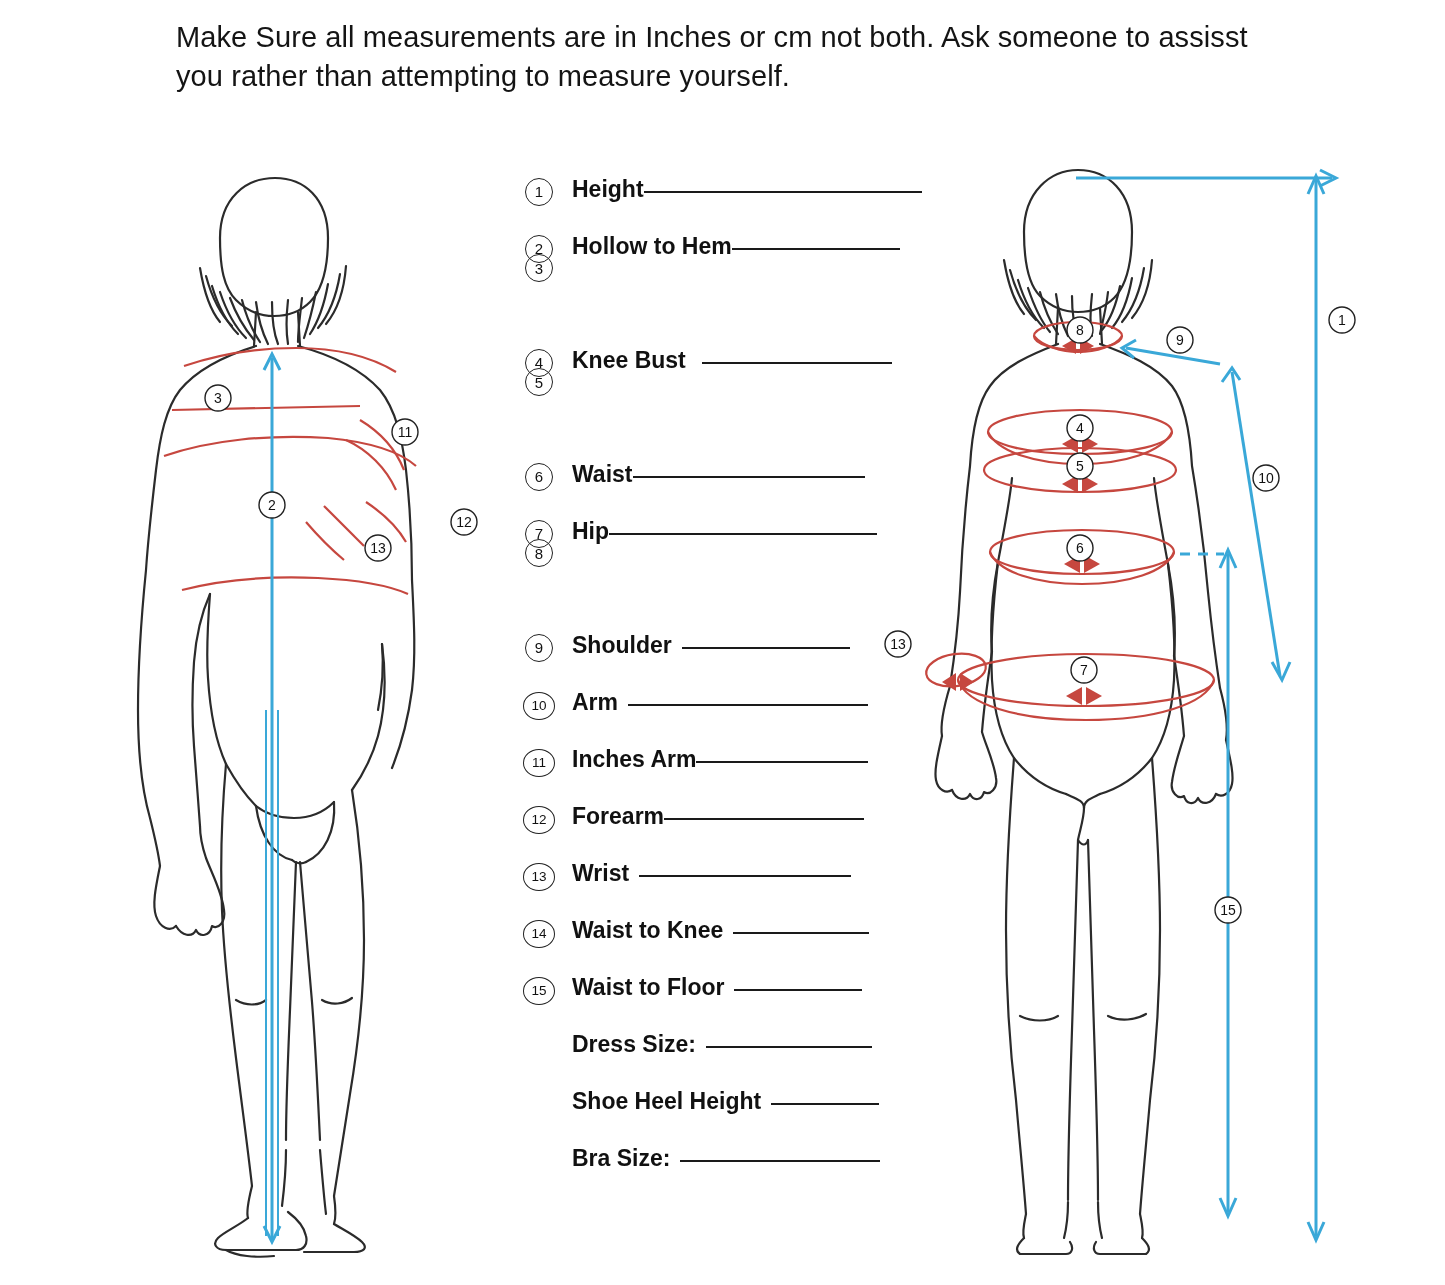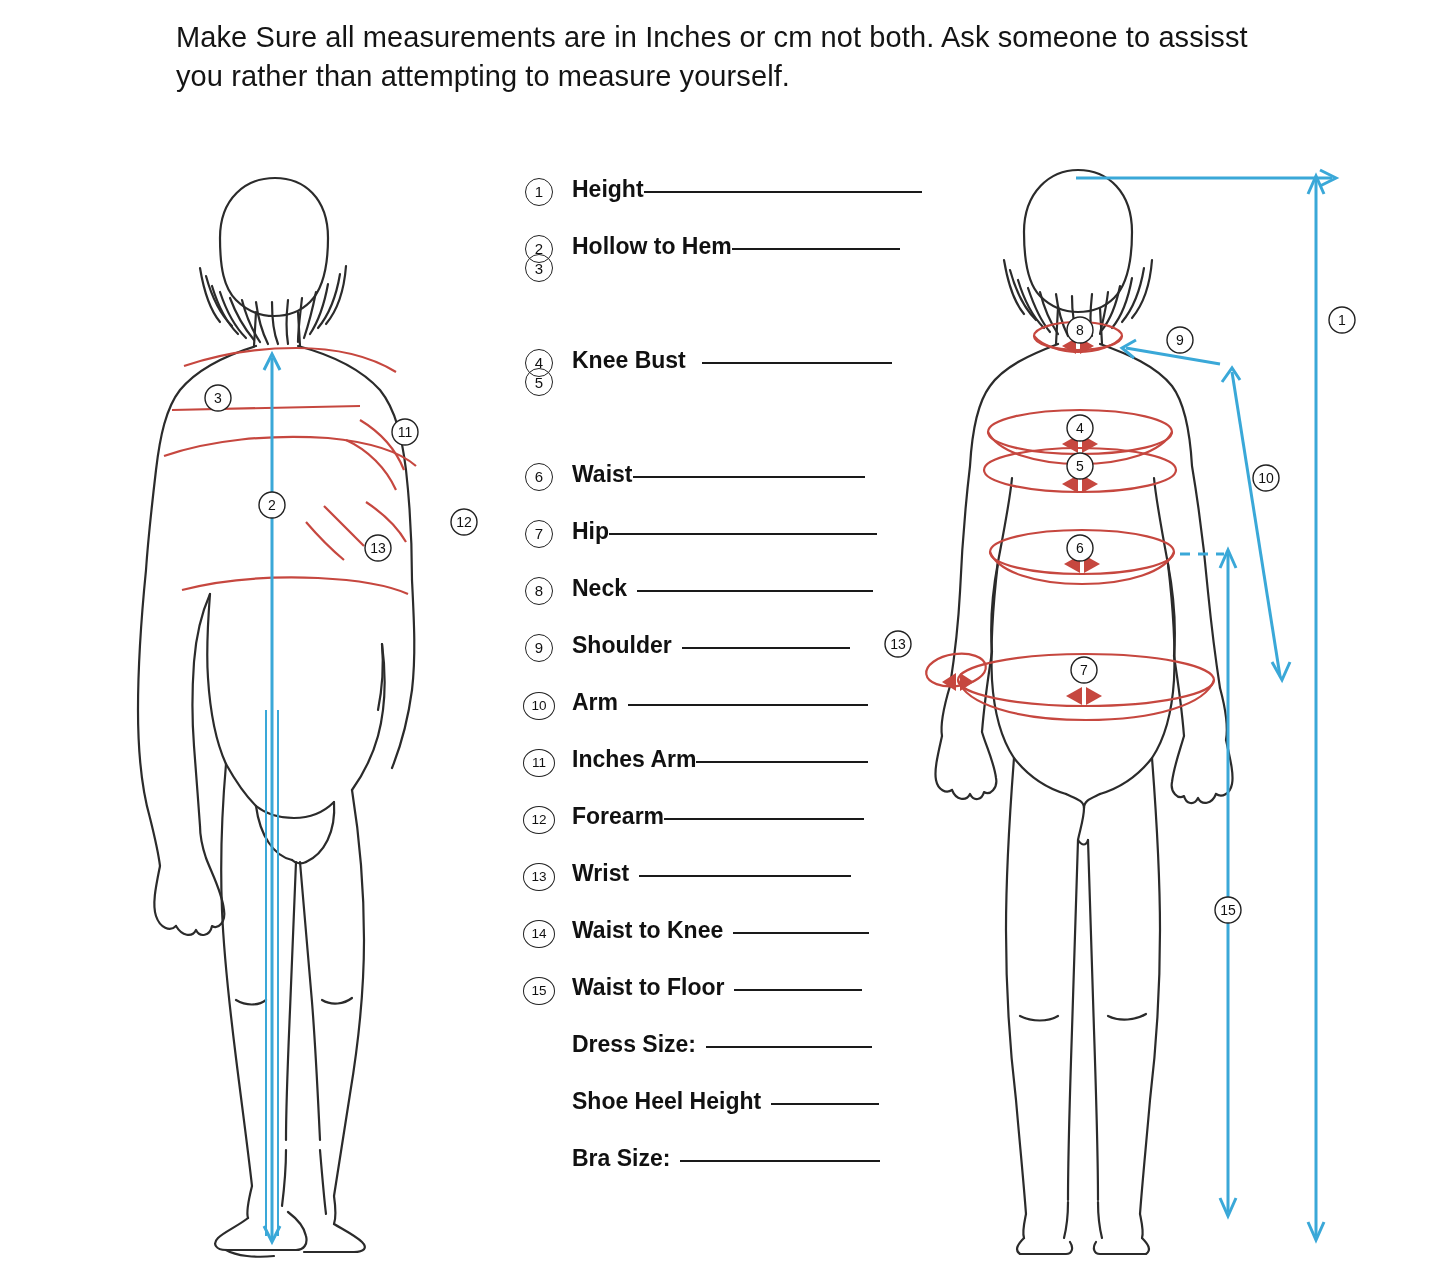--- a/index.html
+++ b/index.html
@@ -278,21 +278,20 @@
       <span class="num">
           <span class="circle-num">7</span>
         </span>
       <span class="label"><span>Hip</span><span class="blank" style="width:268px"></span></span>
     </div>
 
     <div class="list-item">
       <span class="num">
           <span class="circle-num">8</span>
         </span>
-      <span class="label"><span>Neck</span><span style="display:inline-block;width:10px"></span><span class="blank" style="width:236px"></span></span>
     </div>
 
     <div class="list-item">
       <span class="num">
           <span class="circle-num">9</span>
         </span>
       <span class="label"><span>Shoulder</span><span style="display:inline-block;width:10px"></span><span class="blank" style="width:168px"></span></span>
     </div>
 
     <div class="list-item">

